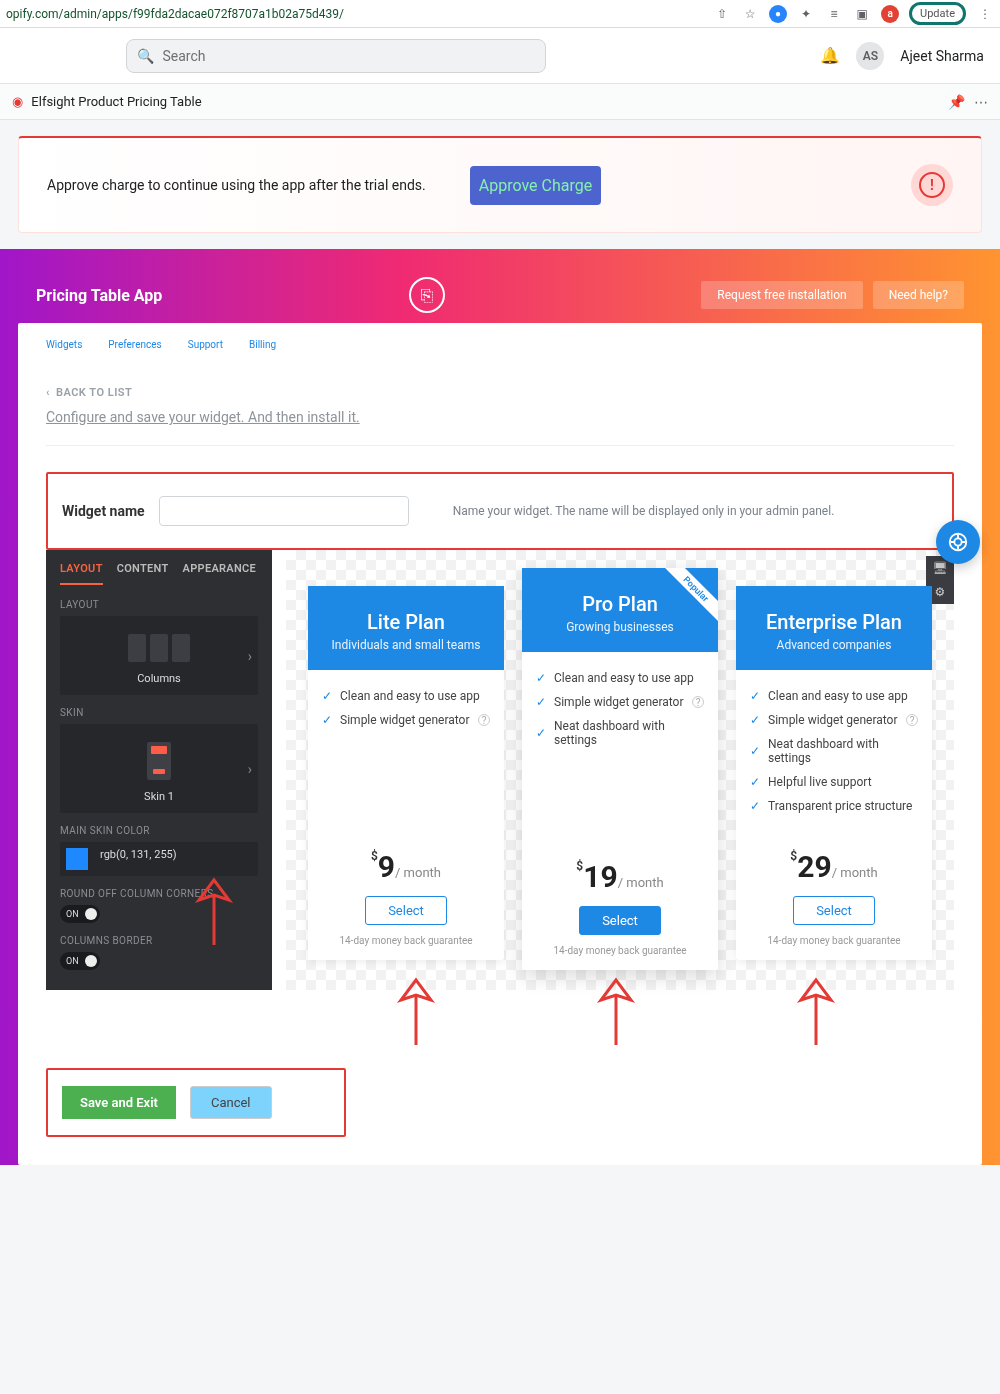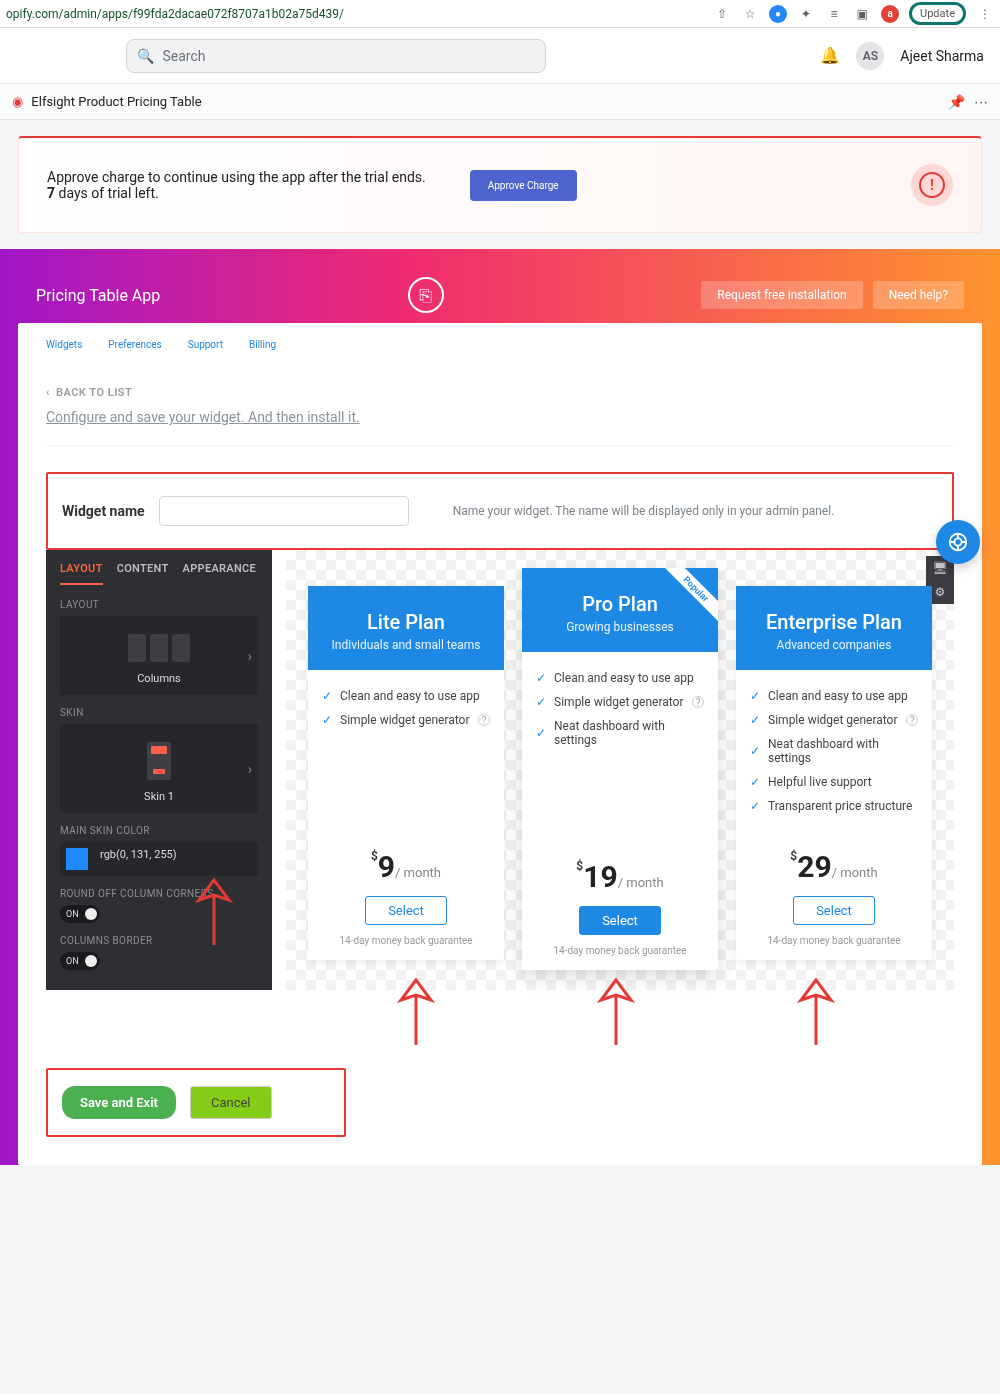--- a/index.html
+++ b/index.html
@@ -23,28 +23,28 @@
 
 
 .app-bar { background: #fafbfb; height: 36px; display: flex; align-items: center; padding: 0 12px; border-bottom: 1px solid #e1e3e5; font-size: 13px; color: #202223; gap: 8px; }
 .app-bar .spacer { flex: 1; }
 .pin-icon, .more-icon { color: #5c5f62; font-size: 14px; }
 
 
 .canvas { padding: 16px 18px 0 18px; }
 .notice { background: linear-gradient(90deg, #fff 0%, #fff5f4 100%); border: 1px solid #fde1dd; border-top: 2px solid #e53935; border-radius: 4px; padding: 26px 28px; display: flex; align-items: center; margin-bottom: 16px; }
 .notice-text { font-size: 14px; color: #202223; }
-.approve-btn { background: #4d63ce; color: #ffffff; border: none; border-radius: 4px; padding: 10px 18px; font-size: 10px; margin-left: 44px; cursor: pointer; }
+.approve-btn { background: #4d63ce; color: #86efac; border: none; border-radius: 4px; padding: 10px 9px; font-size: 16px; margin-left: 44px; cursor: pointer; }
 .alert-badge { margin-left: auto; width: 42px; height: 42px; border-radius: 50%; background: #ffd7d4; display: flex; align-items: center; justify-content: center; }
 .alert-inner { width: 26px; height: 26px; border-radius: 50%; border: 2px solid #e53935; display: flex; align-items: center; justify-content: center; color: #e53935; font-weight: 700; font-size: 14px;}
 
 
 .hero { background: linear-gradient(90deg, #a016c9 0%, #ef2a72 40%, #ff9430 100%); padding: 18px 0 0 0; }
 .hero-row { display: flex; align-items: center; height: 56px; padding: 0 36px; color: #fff; }
-.hero-title { font-size: 16px; font-weight: 400; }
+.hero-title { font-size: 16px; font-weight: 700; }
 .hero-center { flex: 1; display: flex; justify-content: center; }
 .hero-logo { width: 36px; height: 36px; border: 2px solid #fff; border-radius: 50%; display:flex; align-items:center; justify-content:center; font-size:16px;}
 .hero-btn { background: rgba(255,255,255,0.22); color: #fff; border: none; padding: 7px 16px; font-size: 12px; border-radius: 2px; cursor: pointer; margin-left: 10px; }
 
 
 .panel { background: #fff; margin: 0 18px; border-radius: 2px; }
 .tabs { display: flex; gap: 26px; padding: 16px 28px; font-size: 10px; color: #1e88e5; }
 .tabs span { cursor: pointer; }
 
 .inner { padding: 20px 28px 28px 28px; }
@@ -96,22 +96,22 @@
 .info { color:#aaa; font-size:10px; border:1px solid #ccc; border-radius:50%; width:12px; height:12px; display:inline-flex; align-items:center; justify-content:center; margin-left:auto;}
 .price { text-align:center; font-size:13px; color:#888;}
 .price .cur { vertical-align: top; font-size:12px; color:#333; font-weight:600;}
 .price .amt { font-size:30px; font-weight:700; color:#222;}
 .select-btn { display:block; margin:12px auto 10px auto; border:1px solid #1e88e5; color:#1e88e5; background:#fff; padding:6px 22px; font-size:13px; border-radius:3px; cursor:pointer;}
 .select-btn.filled { background:#1e88e5; color:#fff;}
 .guarantee { text-align:center; font-size:10px; color:#999; padding-bottom:14px;}
 
 
 .save-row { border:2px solid #e53935; border-radius:2px; padding:16px 14px; display:flex; gap:14px; margin-top:18px; width:300px;}
-.save-btn { background:#4caf50; color:#fff; border:none; padding:8px 18px; font-size:13px; font-weight:600; border-radius:13px; cursor:pointer;}
-.cancel-btn { background:#84cc16; border:1px solid #ccc; color:#444; padding:8px 20px; font-size:13px; border-radius:3px; cursor:pointer;}
+.save-btn { background:#4caf50; color:#fff; border:none; padding:8px 18px; font-size:13px; font-weight:600; border-radius:0; cursor:pointer;}
+.cancel-btn { background:#7dd3fc; border:1px solid #ccc; color:#444; padding:8px 20px; font-size:13px; border-radius:3px; cursor:pointer;}
 
 
 .arrow-up { width:60px; height:80px; position:relative;}
 .arrow-up svg { width:100%; height:100%; stroke:#e53935; fill:none; stroke-width:3;}
 .arrows-row { display:flex; gap:140px; padding-left:340px; margin-top:-20px;}
 .sidebar .arrow-up { position:absolute; bottom:40px; right:28px;}
 
 
 .help-bubble { position: fixed; right: 20px; top: 520px; width: 44px; height: 44px; border-radius: 50%; background: #1e88e5; color:#fff; display:flex; align-items:center; justify-content:center; box-shadow:0 4px 12px rgba(0,0,0,0.2);}
 
@@ -152,21 +152,20 @@
   <span class="spacer"></span>
   <span class="pin-icon">📌</span>
   <span class="more-icon">⋯</span>
 </div>
 
 <div class="canvas">
 
   <div class="notice">
     <div class="notice-text">
       <div>Approve charge to continue using the app after the trial ends.</div>
-      <div><b>7</b><span> days of trial left.</span></div>
     </div>
     <button class="approve-btn">Approve Charge</button>
     <div class="alert-badge">
         <div class="alert-inner">!</div>
       </div>
   </div>
 </div>
 
 <div class="hero">
   <div class="hero-row">

